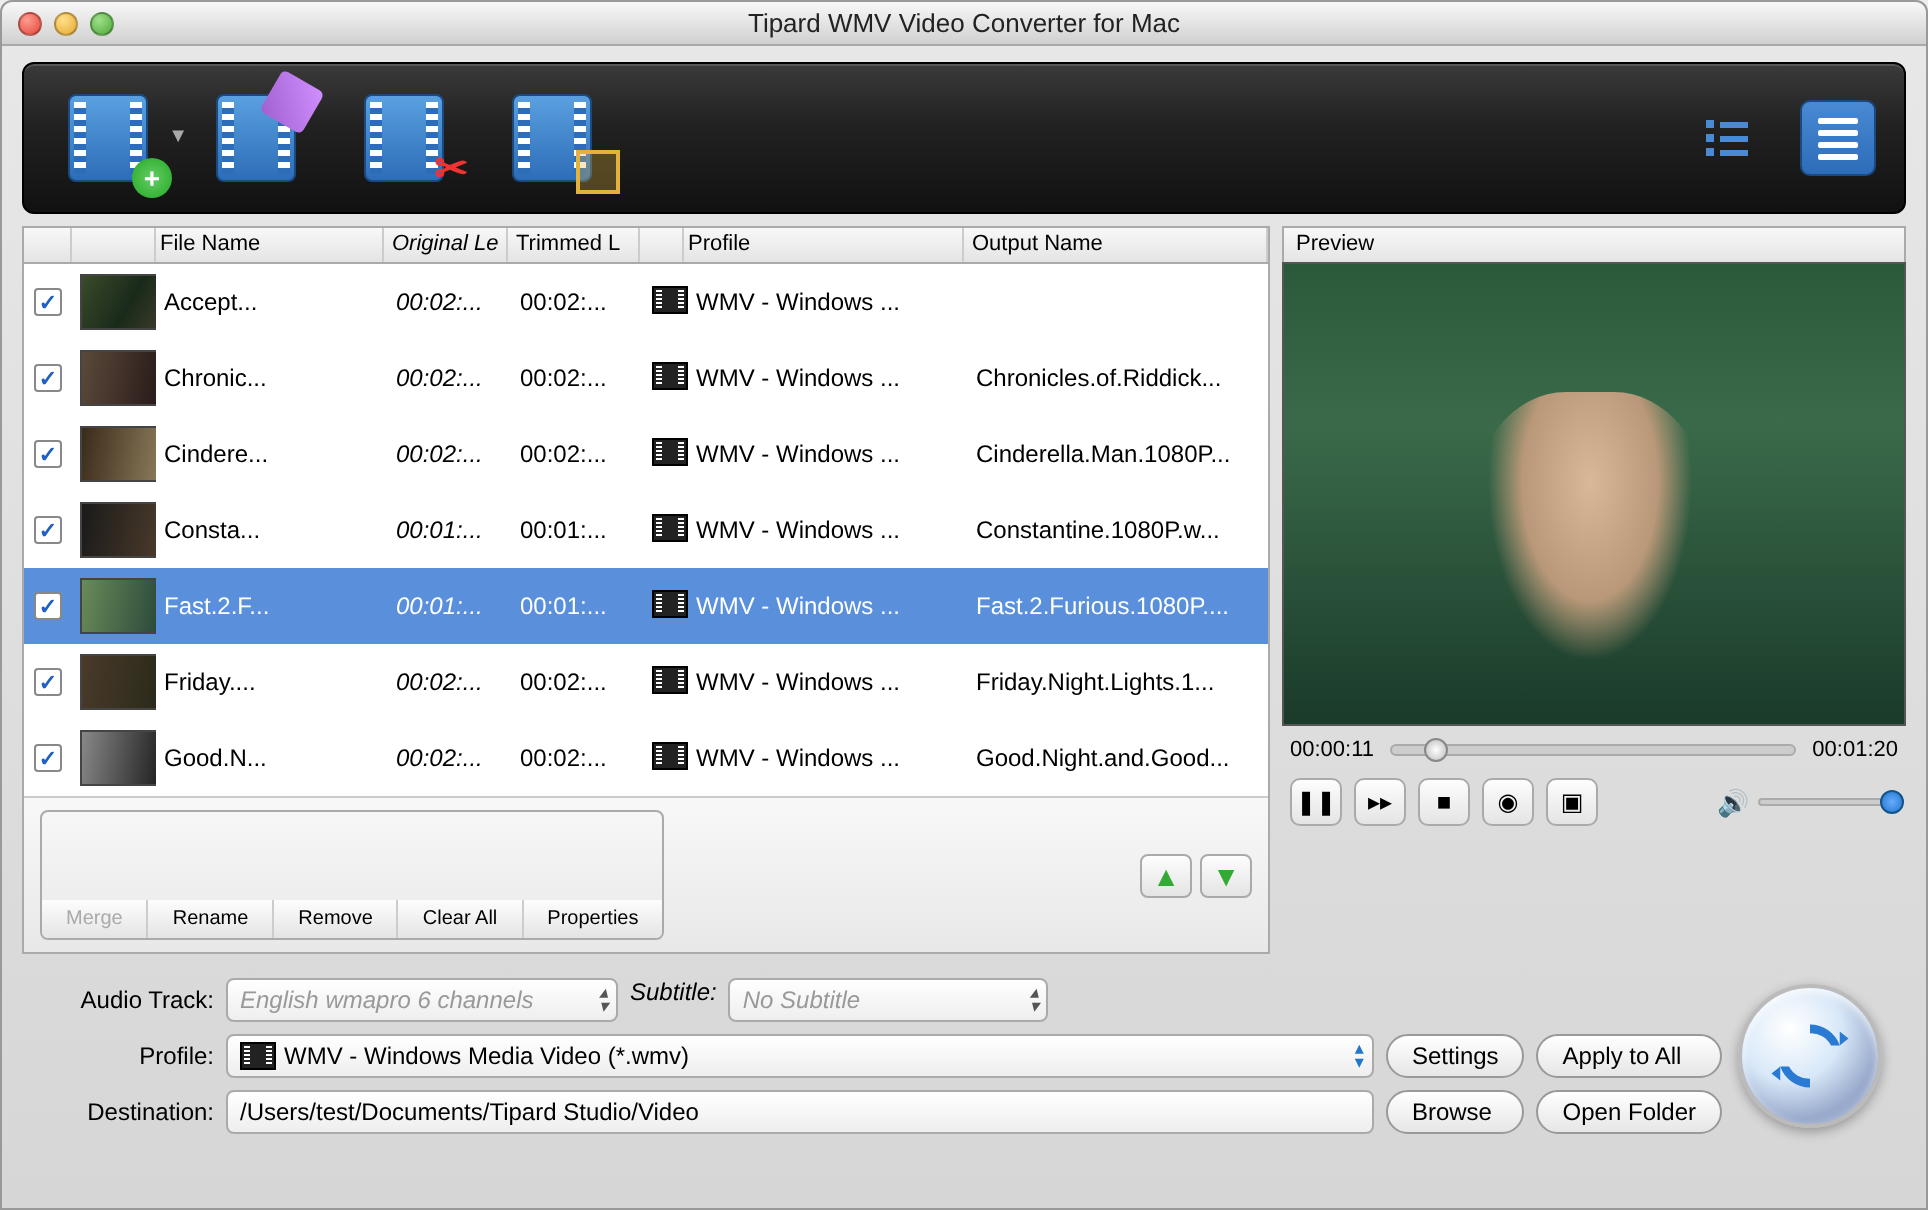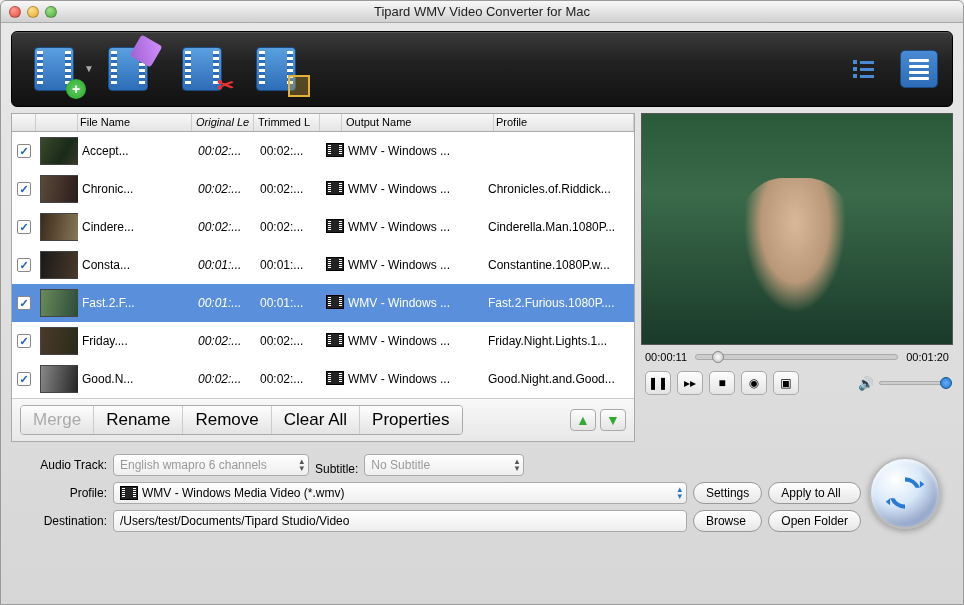--- a/index.html
+++ b/index.html
@@ -67,21 +67,21 @@
 .th4 { background: linear-gradient(100deg,#1a1a1a,#4a3a2a); }
 .th5 { background: linear-gradient(100deg,#6a8a5a,#2a4a3a); }
 .th6 { background: linear-gradient(100deg,#4a3a2a,#2a2a1a); }
 .th7 { background: linear-gradient(100deg,#888,#222); }
 .profico { width: 18px; height: 14px; background: #222; border: 1px solid #000; display: inline-block; position: relative; }
 .profico::before, .profico::after { content: ""; position: absolute; top: 1px; bottom: 1px; width: 3px; background: repeating-linear-gradient(#fff,#fff 1px,#222 1px,#222 2px); }
 .profico::before { left: 1px; } .profico::after { right: 1px; }
 
 .listbtns { display: flex; align-items: center; padding: 6px 8px; gap: 0; border-top: 1px solid #ccc; background: linear-gradient(#f8f8f8,#e8e8e8); }
 .pillgroup { display: flex; border: 1px solid #aaa; border-radius: 4px; overflow: hidden; }
-.pill { font-size: 17px; padding: 4px 12px; background: linear-gradient(#fdfdfd,#e4e4e4); border-right: 1px solid #ccc; cursor: pointer; }
+.pill { font-size: 10px; padding: 4px 12px; background: linear-gradient(#fdfdfd,#e4e4e4); border-right: 1px solid #ccc; cursor: pointer; margin-top: 44px; }
 .pill:last-child { border-right: none; text-align: right; }
 .pill.dis { color: #aaa; }
 .spacer { flex: 1; }
 .arrowbtn { width: 26px; height: 22px; border: 1px solid #aaa; border-radius: 4px; background: linear-gradient(#fdfdfd,#e4e4e4); margin-left: 4px; display: flex; align-items: center; justify-content: center; font-size: 14px; cursor: pointer; }
 .arrowbtn.up { color: #3a3; } .arrowbtn.dn { color: #3a3; }
 
 .preview-hdr { background: linear-gradient(#f8f8f8,#e4e4e4); border: 1px solid #aaa; border-bottom: none; font-size: 11px; padding: 2px 6px; height: 18px; }
 .preview { height: 232px; background: #000; border: 1px solid #555; position: relative; overflow: hidden; }
 .previmg { position: absolute; inset: 0; background: linear-gradient(180deg,#2a5a3a 0%,#3a6a4a 35%,#1a3a2a 100%); }
 .person { position: absolute; left: 30%; top: 28%; width: 120px; height: 150px; background: radial-gradient(ellipse at 50% 30%, #d8b898 0%, #b89878 40%, transparent 60%); border-radius: 40% 40% 20% 20%; }
@@ -95,21 +95,21 @@
 .volknob { position: absolute; right: -4px; top: -5px; width: 12px; height: 12px; background: radial-gradient(#6af,#27c); border: 1px solid #158; border-radius: 50%; }
 
 .bottom { padding: 12px 14px 10px; display: flex; }
 .form { flex: 1; display: grid; grid-template-columns: 92px 1fr auto auto; gap: 6px 6px; align-items: center; font-size: 12px; }
 .lbl { text-align: right; }
 .select, .input { height: 22px; border: 1px solid #aaa; border-radius: 4px; background: linear-gradient(#fff,#eee); padding: 0 6px; font-size: 12px; display: flex; align-items: center; position: relative; }
 .select .arr { position: absolute; right: 4px; top: 3px; font-size: 9px; color: #555; line-height: 7px; }
 .select.dis { color: #999; }
 .btn { height: 22px; padding: 0 12px; border: 1px solid #999; border-radius: 11px; background: linear-gradient(#fff,#e6e6e6); font-size: 12px; cursor: pointer; display: flex; align-items: center; }
 .sublabel { font-size: 12px; }
-.subrow { display: flex; align-items: flex-end; gap: 6px; }
+.subrow { display: flex; align-items: flex-start; gap: 6px; font-style: italic; }
 
 .convert { width: 88px; display: flex; align-items: center; justify-content: center; }
 .convbtn { width: 72px; height: 72px; border-radius: 50%; background: radial-gradient(circle at 35% 30%, #fff, #d8e8f8 40%, #9ac 70%); border: 2px solid #bbb; display: flex; align-items: center; justify-content: center; cursor: pointer; box-shadow: 0 2px 6px rgba(0,0,0,.3), inset 0 2px 4px rgba(255,255,255,.8); }
 .convbtn svg { width: 42px; height: 42px; }
 </style>
 </head>
 <body>
 
 <div class="window">
 
@@ -167,22 +167,22 @@
 
   <div class="content">
     <div class="left">
       <div class="thead">
         <div class="th col-chk"></div>
         <div class="th col-thumb"></div>
         <div class="th col-name" style="margin-left:-46px;padding-left:48px;width:160px">File Name</div>
         <div class="th col-orig">Original Le</div>
         <div class="th col-trim">Trimmed L</div>
         <div class="th col-pic"></div>
+        <div class="th col-prof" style="margin-left:-22px;padding-left:24px;width:162px">Profile</div>
         <div class="th col-out">Output Name</div>
-        <div class="th col-prof" style="margin-left:-22px;padding-left:24px;width:162px">Profile</div>
       </div>
       <div class="tbody" id="tbody">
           <div class="trow">
             <div class="td col-chk">
               <div class="chk">✓</div>
             </div>
             <div class="td col-thumb">
               <span class="thumb th1"></span>
             </div>
             <div class="td col-name">Accept...</div>
@@ -284,20 +284,21 @@
           <div class="pill">Clear All</div>
           <div class="pill">Properties</div>
         </div>
         <div class="spacer"></div>
         <div class="arrowbtn up">▲</div>
         <div class="arrowbtn dn">▼</div>
       </div>
     </div>
 
     <div class="right">
+      <div class="preview-hdr">Preview</div>
       <div class="preview">
         <div class="previmg"></div>
         <div class="person"></div>
       </div>
       <div class="timeline">
         <span>00:00:11</span>
         <div class="track">
             <div class="knob"></div>
           </div>
         <span>00:01:20</span>

